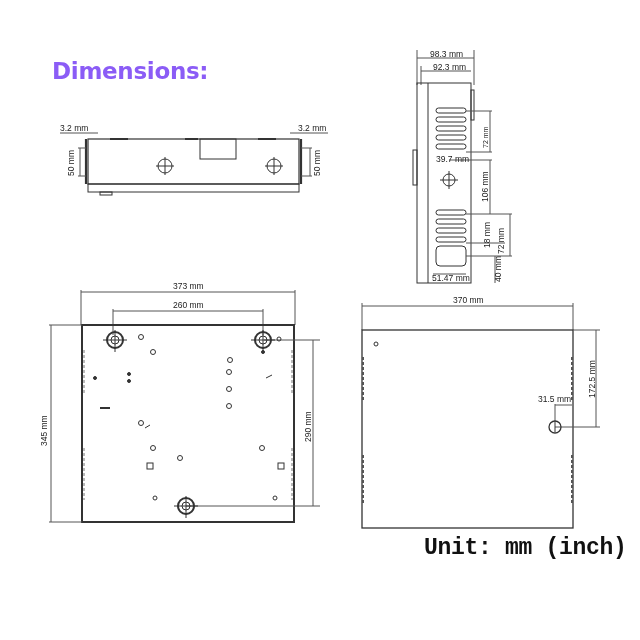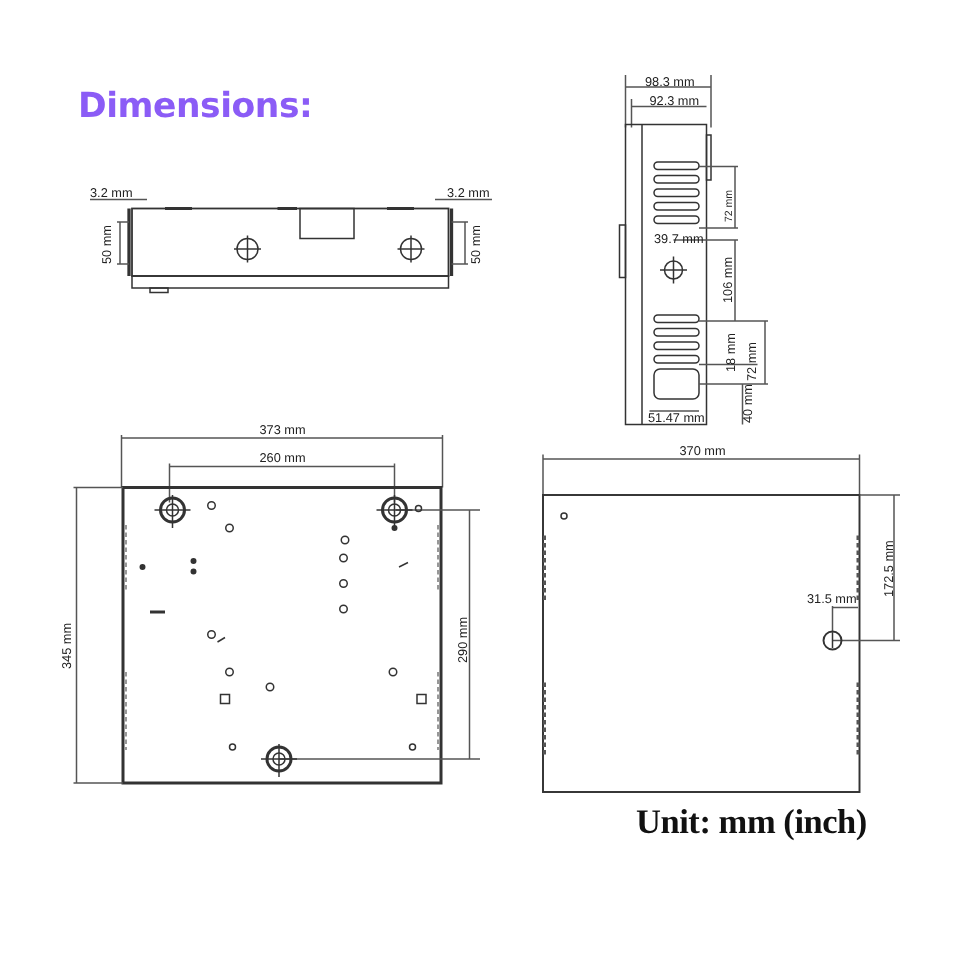--- a/index.html
+++ b/index.html
@@ -1,21 +1,21 @@
 <!DOCTYPE html>
 <html><head>
 <meta charset="utf-8">
 <style>
   html, body { margin: 0; padding: 0; background: #ffffff; }
   body { width: 640px; height: 640px; position: relative; overflow: hidden;
          font-family: "Liberation Sans", sans-serif; }
   .heading { position: absolute; left: 52px; top: 58px; font-size: 23px; font-weight: bold;
              color: #8b5cf6; font-family: "DejaVu Sans", sans-serif; letter-spacing: -0.3px; }
   .unit { position: absolute; left: 424px; top: 535px; font-size: 23px; font-weight: bold;
-          color: #111111; font-family: Liberation Serif, serif; letter-spacing: -0.3px; }
+          color: #111111; font-family: Liberation Mono, monospace; letter-spacing: -0.3px; }
   svg.drawing { position: absolute; left: 0; top: 0; width: 640px; height: 640px; }
   svg text { font-family: "Liberation Sans", sans-serif; fill: #222; }
   .dim { font-size: 8.5px; }
   .dimsm { font-size: 7px; }
 </style>
 </head>
 <body>
 
 <div class="heading">Dimensions:</div>
 <div class="unit">Unit: mm (inch)</div>

